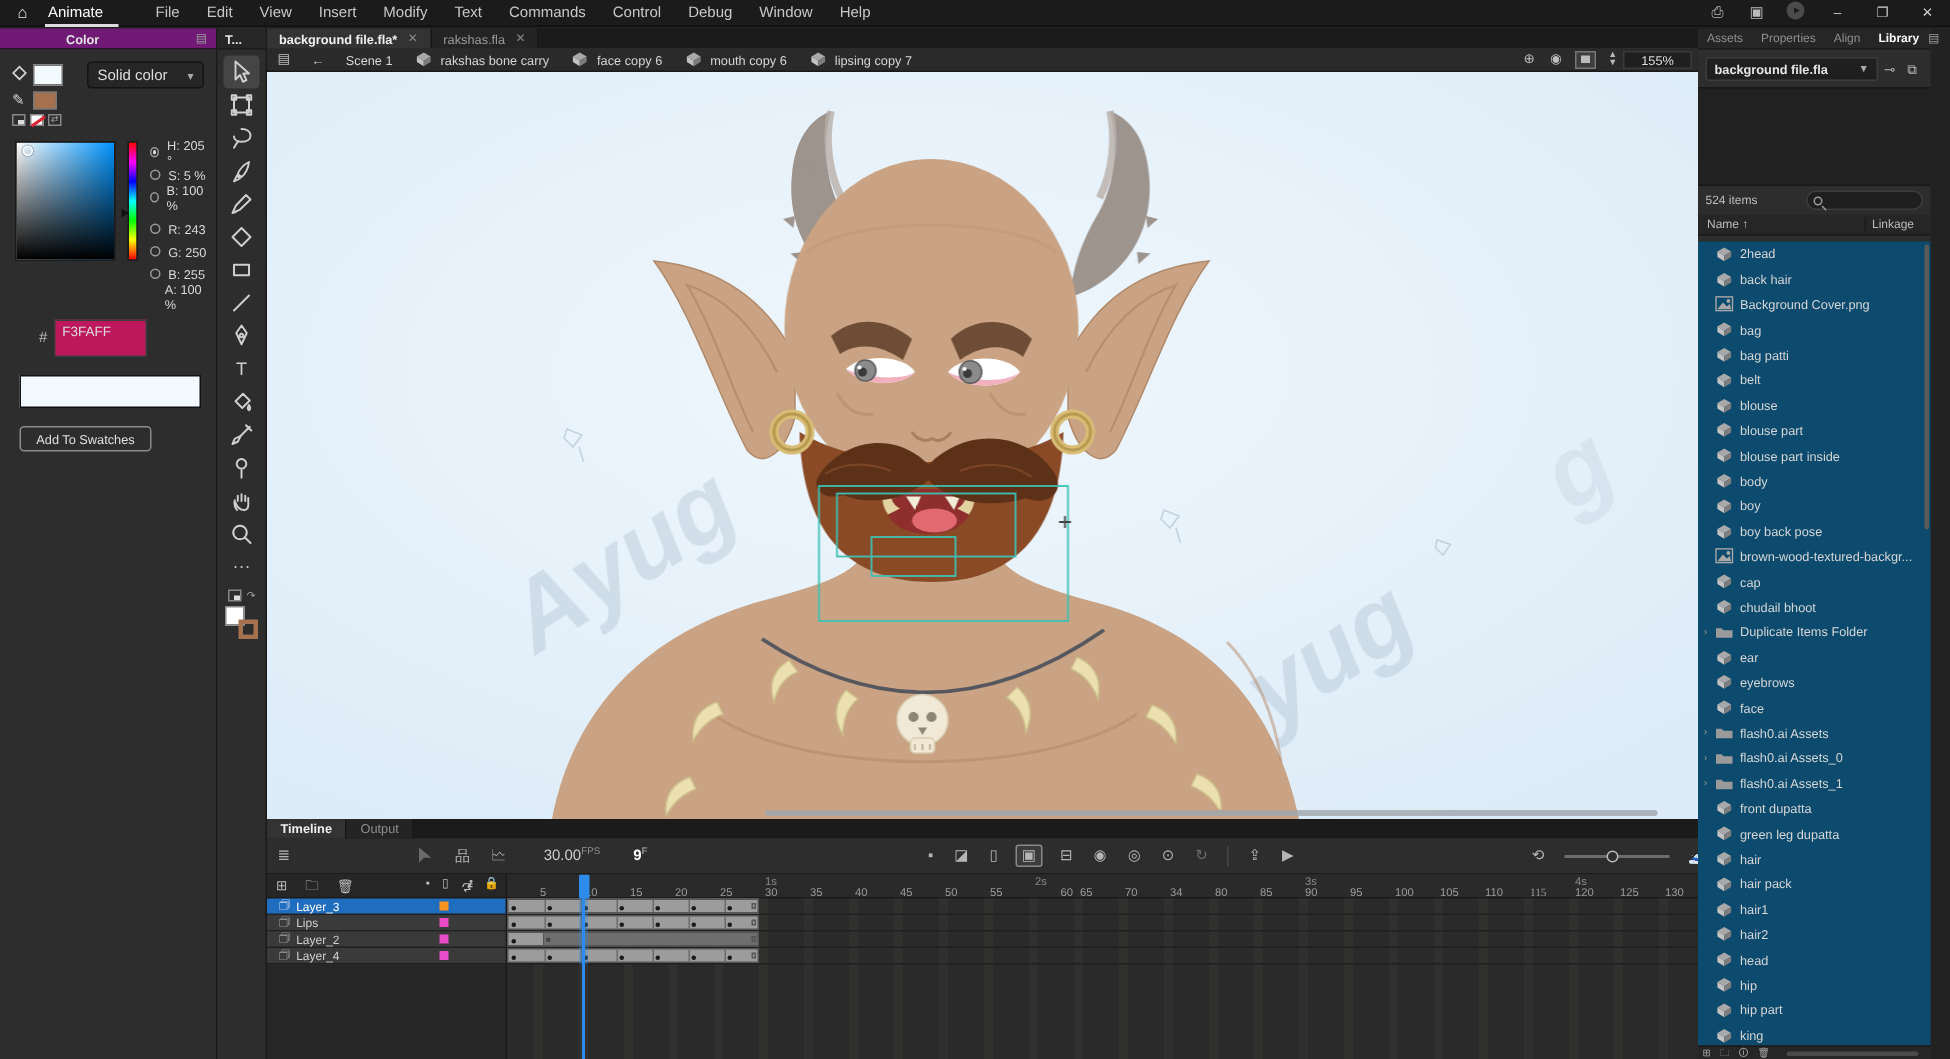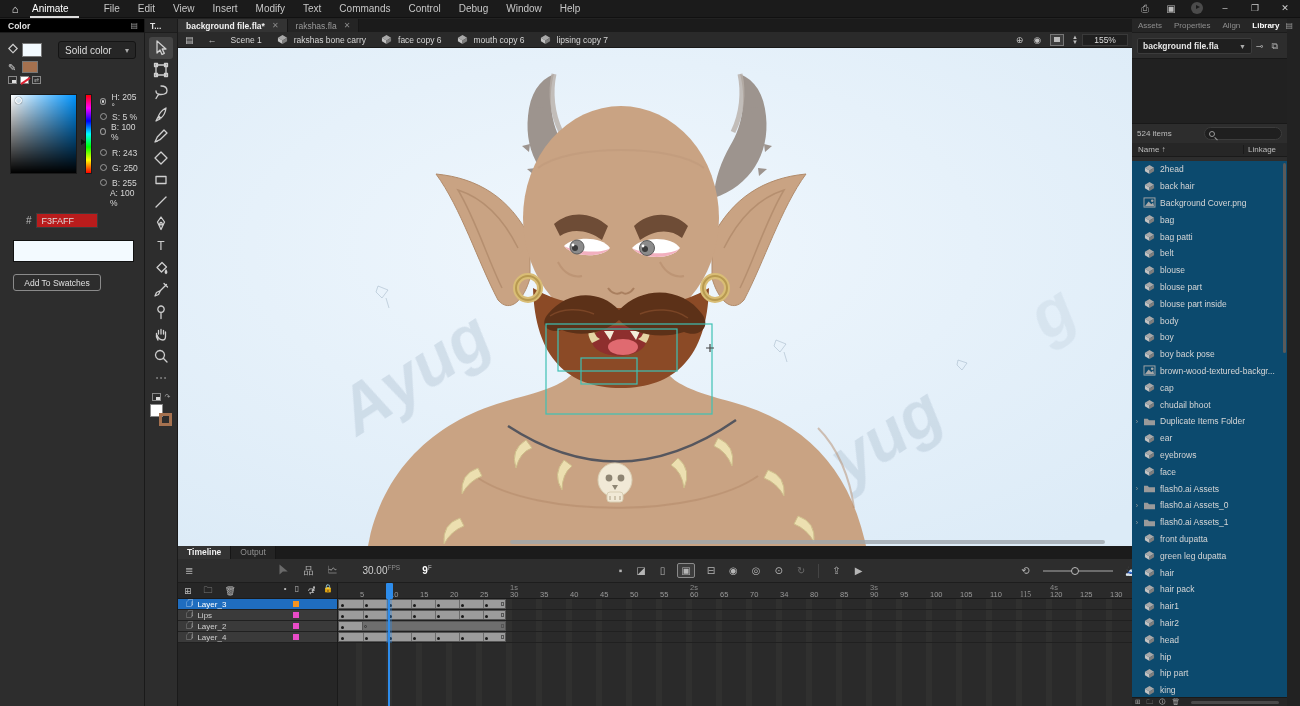--- a/index.html
+++ b/index.html
@@ -25,22 +25,22 @@
 
   
   .color-panel { position:absolute; left:0; top:19px; width:145px; bottom:0; background:#2d2d2d;
     border-right:1px solid #1a1a1a; }
   .tools-panel { position:absolute; left:145px; top:19px; width:33px; bottom:0; background:#2d2d2d;
     border-right:1px solid #1a1a1a; }
   .center-col  { position:absolute; left:178px; top:19px; width:967px; bottom:0; }
   .library-panel { position:absolute; left:1132px; top:19px; width:155px; bottom:0; background:#2d2d2d; }
 
   
-  .panel-head { height:14px; background:#000000; display:flex; align-items:center;
-    border-bottom:1px solid #1c1c1c; }
+  .panel-head { height:14px; background:#701a75; display:flex; align-items:center;
+    border-bottom:1px solid #1c1c1c;padding-left:36px; }
   .panel-tab { padding:0 8px; font-size:8.5px; color:#e2e2e2; font-weight:bold; }
   .panel-menu { margin-left:auto; margin-right:6px; color:#9a9a9a; font-size:8px; }
   .cp-row1 { display:flex; padding:8px 8px 0 8px; }
   .swatch-col { width:44px; }
   .sw-line { display:flex; align-items:center; margin-bottom:3px; }
   .sw-tool { width:14px; color:#cfcfcf; font-size:10px; }
   .sw-box { width:20px; height:14px; border:1px solid #777; }
   .mini-btns { display:flex; gap:3px; margin-top:2px; }
   .mini-btn { width:9px; height:8px; border:1px solid #888; position:relative; background:#2d2d2d; }
   .mini-bw:after { content:""; position:absolute; right:0; bottom:0; width:4px; height:3px; background:#ddd; }
@@ -61,21 +61,21 @@
   .hue-arrow { position:absolute; left:-5px; top:44px; border-top:3px solid transparent;
     border-bottom:3px solid transparent; border-left:5px solid #111; }
   .hsb-col { margin-left:8px; font-size:8.5px; color:#d8d8d8; }
   .hsb-row { display:flex; align-items:center; height:15px; }
   .radio { width:7px; height:7px; border:1px solid #9a9a9a; border-radius:50%; margin-right:5px;
     position:relative; }
   .radio.on:after { content:""; position:absolute; inset:1px; background:#ddd; border-radius:50%; }
   .noradio { width:12px; }
   .hex-row { display:flex; align-items:center; padding:8px 0 0 26px; }
   .hex-hash { color:#bbb; margin-right:4px; }
-  .hex-field { width:62px; height:15px; background:#b91c1c; border:1px solid #3c3c3c;
+  .hex-field { width:62px; height:25px; background:#be185d; border:1px solid #3c3c3c;
     color:#ddd; font-size:9px; line-height:15px; padding-left:5px; }
   .preview-swatch { margin:12px 10px 0 13px; height:22px; background:#F3FAFF; border:1px solid #111; }
   .add-swatch { margin:12px 0 0 13px; width:88px; height:17px; border:1px solid #8a8a8a; border-radius:3px;
     text-align:center; line-height:16px; font-size:8.5px; color:#e0e0e0; background:#2d2d2d; }
 
   
   .tools-head { height:14px; background:#262626; border-bottom:1px solid #1c1c1c; display:flex; align-items:center; }
   .tools-title { font-size:8.5px; font-weight:bold; color:#e2e2e2; padding-left:5px; }
   .tool-list { display:flex; flex-direction:column; align-items:center; padding-top:4px; }
   .tool { width:24px; height:22px; display:flex; align-items:center; justify-content:center;
@@ -643,21 +643,21 @@
               <span class="ruler-num" style="left: 52px;">10</span>
               <span class="ruler-num" style="left: 82px;">15</span>
               <span class="ruler-num" style="left: 112px;">20</span>
               <span class="ruler-num" style="left: 142px;">25</span>
               <span class="ruler-num" style="left: 172px;">30</span>
               <span class="ruler-num" style="left: 202px;">35</span>
               <span class="ruler-num" style="left: 232px;">40</span>
               <span class="ruler-num" style="left: 262px;">45</span>
               <span class="ruler-num" style="left: 292px;">50</span>
               <span class="ruler-num" style="left: 322px;">55</span>
-              <span class="ruler-num" style="left: 352px;">60</span>
+              <span class="ruler-num" style="left: 369px;">60</span>
               <span class="ruler-num" style="left: 382px;">65</span>
               <span class="ruler-num" style="left: 412px;">70</span>
               <span class="ruler-num" style="left: 442px;">34</span>
               <span class="ruler-num" style="left: 472px;">80</span>
               <span class="ruler-num" style="left: 502px;">85</span>
               <span class="ruler-num" style="left: 532px;">90</span>
               <span class="ruler-num" style="left: 562px;">95</span>
               <span class="ruler-num" style="left: 592px;">100</span>
               <span class="ruler-num" style="left: 622px;">105</span>
               <span class="ruler-num" style="left: 652px;">110</span>

